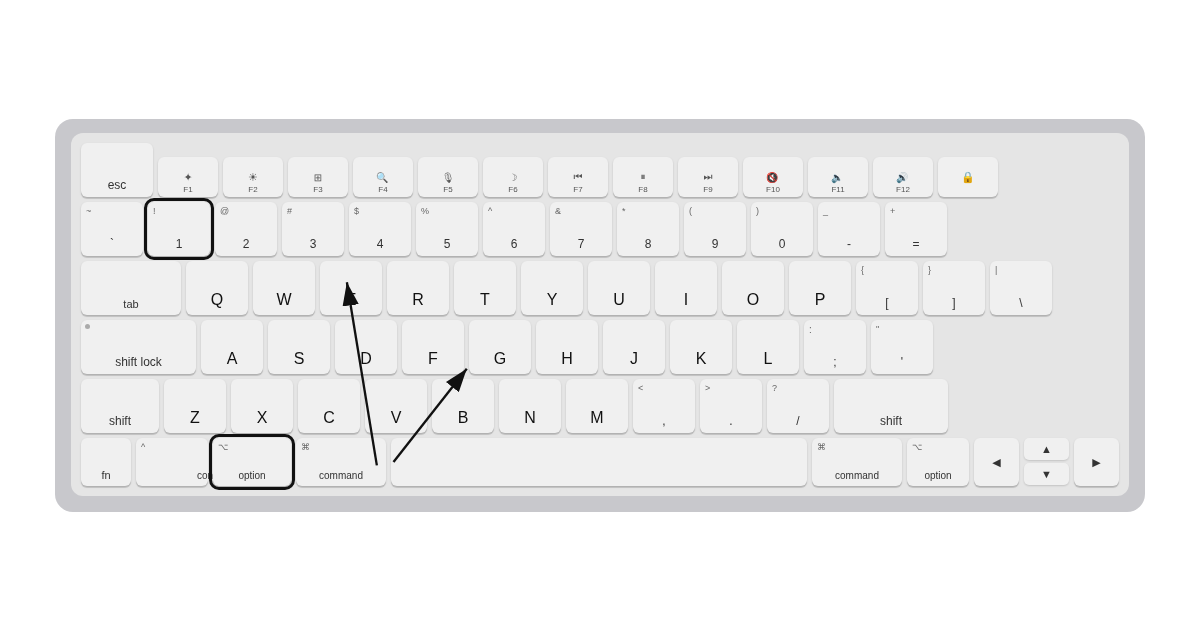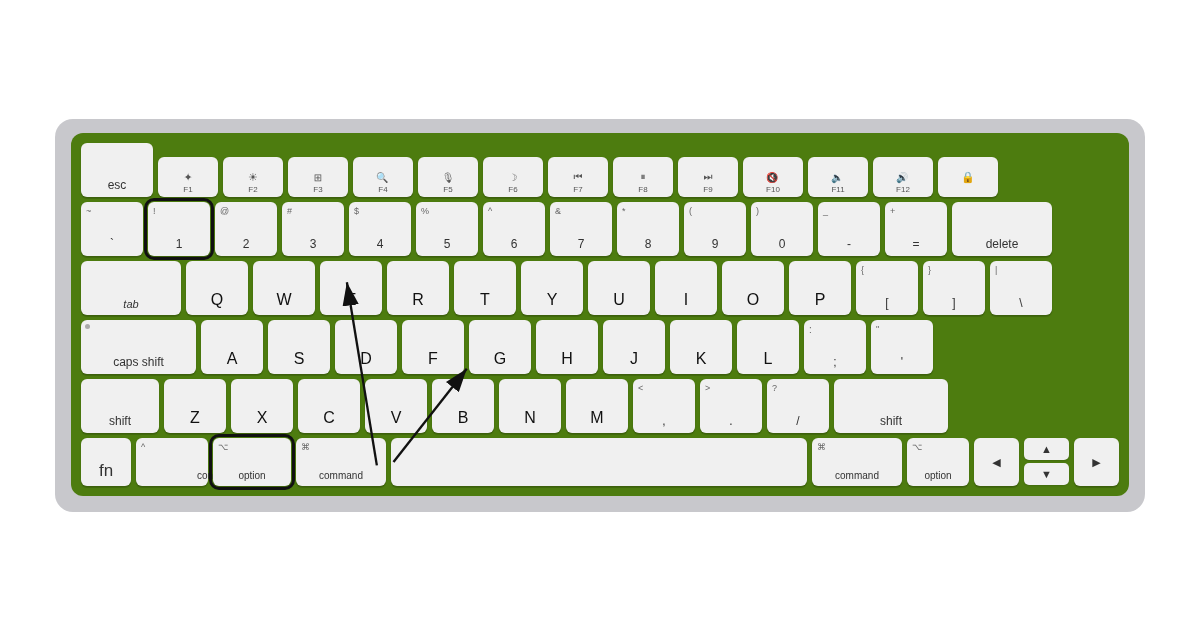--- a/index.html
+++ b/index.html
@@ -16,21 +16,21 @@
 
     .keyboard-wrapper {
       background: #c8c8cc;
       border-radius: 18px;
       padding: 14px 16px 16px 16px;
       width: 1090px;
       position: relative;
     }
 
     .keyboard-inner {
-      background: #4d7c0f;
+      background: #e5e5e5;
       border-radius: 12px;
       padding: 10px 10px 10px 10px;
       display: flex;
       flex-direction: column;
       gap: 5px;
     }
 
     .key-row {
       display: flex;
       gap: 5px;
@@ -101,21 +101,21 @@
       color: #111;
       position: absolute;
       bottom: 6px;
       left: 50%;
       transform: translateX(-50%);
     }
 
     
     .key-esc { min-width: 72px; }
     .key-delete { min-width: 100px; }
-    .key-tab { min-width: 100px; justify-content: center; font-style: italic; }
+    .key-tab { min-width: 100px; justify-content: center; }
     .key-tab .bottom-label { font-size: 11px; }
     .key-capslock { min-width: 115px; }
     .key-return { min-width: 114px; }
     .key-shift-l { min-width: 78px; }
     .key-shift-r { min-width: 114px; }
     .key-fn { min-width: 50px; height: 48px; }
     .key-control { min-width: 72px; height: 48px; }
     .key-option { min-width: 78px; height: 48px; }
     .key-command { min-width: 90px; height: 48px; }
     .key-space { flex: 1; height: 48px; }
@@ -281,23 +281,20 @@
         <span class="bottom-label">0</span>
       </div>
       <div class="key" style="min-width:62px;">
         <span class="top-label">_</span>
         <span class="bottom-label">-</span>
       </div>
       <div class="key" style="min-width:62px;">
         <span class="top-label">+</span>
         <span class="bottom-label">=</span>
       </div>
-      <div class="key key-delete">
-        <span class="bottom-label">delete</span>
-      </div>
     </div>
 
     <div class="key-row">
       <div class="key key-tab">
         <span class="bottom-label">tab</span>
       </div>
       <div class="key">
         <span class="key-main">Q</span>
       </div>
       <div class="key">
@@ -337,21 +334,21 @@
       </div>
       <div class="key">
         <span class="top-label">|</span>
         <span class="bottom-label">\</span>
       </div>
     </div>
 
     <div class="key-row">
       <div class="key key-capslock">
         <div class="dot-indicator"></div>
-        <span class="bottom-label">caps shift</span>
+        <span class="bottom-label">shift lock</span>
       </div>
       <div class="key">
         <span class="key-main">A</span>
       </div>
       <div class="key">
         <span class="key-main">S</span>
       </div>
       <div class="key">
         <span class="key-main">D</span>
       </div>
@@ -420,21 +417,21 @@
         <span class="top-label">?</span>
         <span class="bottom-label">/</span>
       </div>
       <div class="key key-shift-r">
         <span class="bottom-label">shift</span>
       </div>
     </div>
 
     <div class="key-row" style="align-items:center;">
       <div class="key key-fn">
-        <span class="bottom-label" style="font-size:17px;margin-top:44px;">fn</span>
+        <span class="bottom-label" style="font-size:11px;margin-top:44px;">fn</span>
       </div>
       <div class="key key-control">
         <span class="top-label">^</span>
         <span class="bottom-label" style="font-size:10px;margin-left:40px;">control</span>
       </div>
       <div class="key key-option key-highlighted">
         <span class="top-label">⌥</span>
         <span class="bottom-label" style="font-size:10px;">option</span>
       </div>
       <div class="key key-command">

